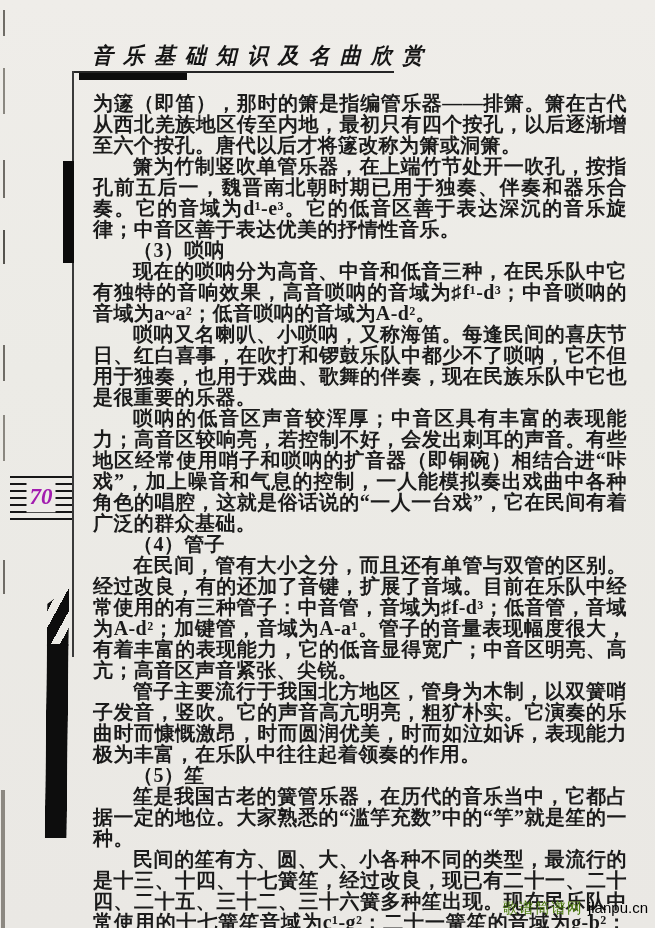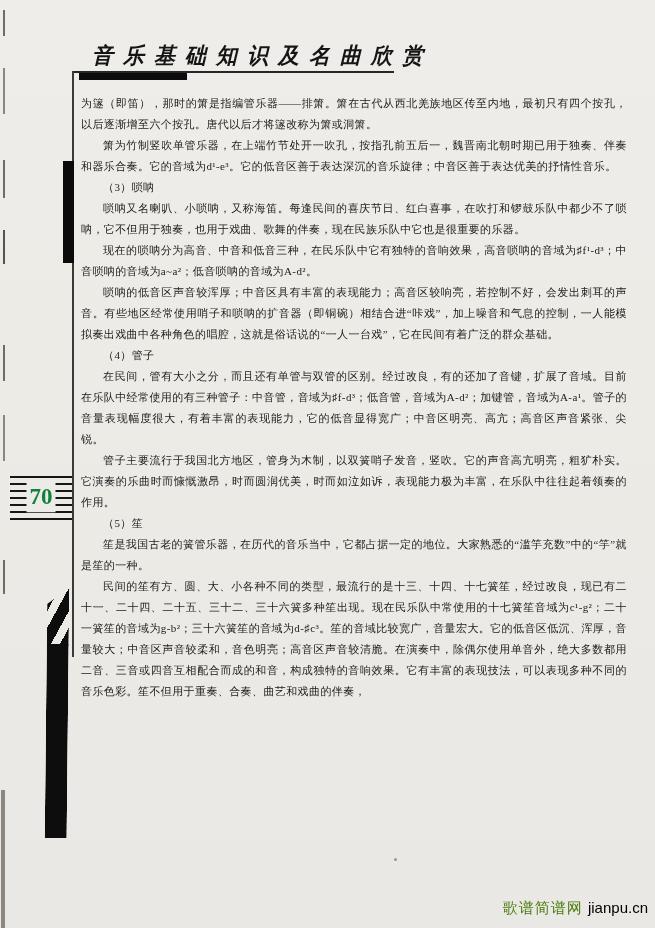--- a/index.html
+++ b/index.html
@@ -55,22 +55,22 @@
   .page-badge .stripe{
     position:absolute; left:0; width:100%; height:2px; background:#161616;
   }
   .page-badge .s1{ top:2px; }  .page-badge .s2{ top:9px; }
   .page-badge .s3{ top:16px; } .page-badge .s4{ top:23px; }
   .page-badge .s5{ top:30px; } .page-badge .s6{ top:37px; }
   .page-badge .s7{ top:44px; }
   .page-number{
     position:absolute; left:50%; top:50%;
     transform:translate(-50%,-54%);
-    font-size:23px; font-weight:bold; 
-    color:#15803d; background:#edebe7; padding:4px 3px;
+    font-size:23px; font-weight:bold; font-style:italic;
+    color:#a21caf; background:#edebe7; padding:4px 3px;
     line-height:1;
   }
 
   
   .corner-bar{
     position:absolute; left:46px; top:588px; width:22px; height:250px;
     clip-path:polygon(0 16px, 100% 0, 100% 100%, 0 100%);
     background:linear-gradient(180deg, rgba(0,0,0,0) 0 56px, #0d0d0d 56px 100%);
     transform:rotate(0.6deg);
   }
@@ -79,24 +79,25 @@
     background:repeating-linear-gradient(118deg,
       #0d0d0d 0 11px, rgba(0,0,0,0) 11px 19px);
   }
 
   
   .text-block{
     position:absolute; left:81px; top:93px; width:546px;
     color:#1b1b1b;
   }
   .text-block p{
-    font-size:11px; line-height:21px;
+    font-size:20px; line-height:21px;
     text-align:justify; text-justify:inter-ideograph;
     letter-spacing:0.4px;
-    font-weight:400;
+    font-weight:700;
+    margin-left:12px;
   }
   .text-block p.indent{ text-indent:2em; }
 
   
   .watermark{
     position:absolute; right:7px; top:899px;
     font-size:15px; letter-spacing:1px;
     font-family:"Liberation Sans","DejaVu Sans",sans-serif;
     white-space:nowrap;
   }
@@ -134,22 +135,22 @@
   <div class="stripe s7"></div>
   <div class="page-number">70</div>
 </div>
 
 <div class="corner-bar"></div>
 
 <div class="text-block">
   <p>为篴（即笛），那时的箫是指编管乐器——排箫。箫在古代从西北羌族地区传至内地，最初只有四个按孔，以后逐渐增至六个按孔。唐代以后才将篴改称为箫或洞箫。</p>
   <p class="indent">箫为竹制竖吹单管乐器，在上端竹节处开一吹孔，按指孔前五后一，魏晋南北朝时期已用于独奏、伴奏和器乐合奏。它的音域为d¹-e³。它的低音区善于表达深沉的音乐旋律；中音区善于表达优美的抒情性音乐。</p>
   <p class="indent">（3）唢呐</p>
+  <p class="indent">现在的唢呐分为高音、中音和低音三种，在民乐队中它有独特的音响效果，高音唢呐的音域为♯f¹-d³；中音唢呐的音域为a~a²；低音唢呐的音域为A-d²。</p>
   <p class="indent">唢呐又名喇叭、小唢呐，又称海笛。每逢民间的喜庆节日、红白喜事，在吹打和锣鼓乐队中都少不了唢呐，它不但用于独奏，也用于戏曲、歌舞的伴奏，现在民族乐队中它也是很重要的乐器。</p>
-  <p class="indent">现在的唢呐分为高音、中音和低音三种，在民乐队中它有独特的音响效果，高音唢呐的音域为♯f¹-d³；中音唢呐的音域为a~a²；低音唢呐的音域为A-d²。</p>
   <p class="indent">唢呐的低音区声音较浑厚；中音区具有丰富的表现能力；高音区较响亮，若控制不好，会发出刺耳的声音。有些地区经常使用哨子和唢呐的扩音器（即铜碗）相结合进“咔戏”，加上噪音和气息的控制，一人能模拟奏出戏曲中各种角色的唱腔，这就是俗话说的“一人一台戏”，它在民间有着广泛的群众基础。</p>
   <p class="indent">（4）管子</p>
   <p class="indent">在民间，管有大小之分，而且还有单管与双管的区别。经过改良，有的还加了音键，扩展了音域。目前在乐队中经常使用的有三种管子：中音管，音域为♯f-d³；低音管，音域为A-d²；加键管，音域为A-a¹。管子的音量表现幅度很大，有着丰富的表现能力，它的低音显得宽广；中音区明亮、高亢；高音区声音紧张、尖锐。</p>
   <p class="indent">管子主要流行于我国北方地区，管身为木制，以双簧哨子发音，竖吹。它的声音高亢明亮，粗犷朴实。它演奏的乐曲时而慷慨激昂，时而圆润优美，时而如泣如诉，表现能力极为丰富，在乐队中往往起着领奏的作用。</p>
   <p class="indent">（5）笙</p>
   <p class="indent">笙是我国古老的簧管乐器，在历代的音乐当中，它都占据一定的地位。大家熟悉的“滥竽充数”中的“竽”就是笙的一种。</p>
   <p class="indent">民间的笙有方、圆、大、小各种不同的类型，最流行的是十三、十四、十七簧笙，经过改良，现已有二十一、二十四、二十五、三十二、三十六簧多种笙出现。现在民乐队中常使用的十七簧笙音域为c¹-g²；二十一簧笙的音域为g-b²；三十六簧笙的音域为d-♯c³。笙的音域比较宽广，音量宏大。它的低音区低沉、浑厚，音量较大；中音区声音较柔和，音色明亮；高音区声音较清脆。在演奏中，除偶尔使用单音外，绝大多数都用二音、三音或四音互相配合而成的和音，构成独特的音响效果。它有丰富的表现技法，可以表现多种不同的音乐色彩。笙不但用于重奏、合奏、曲艺和戏曲的伴奏，</p>
 </div>
 
 <div class="speck"></div>

